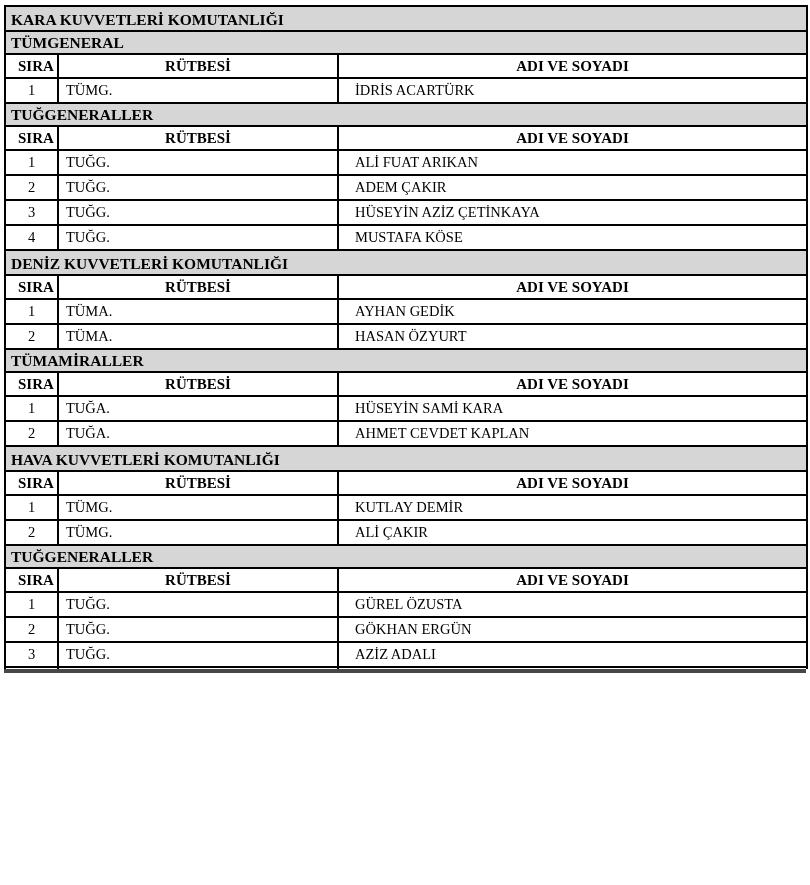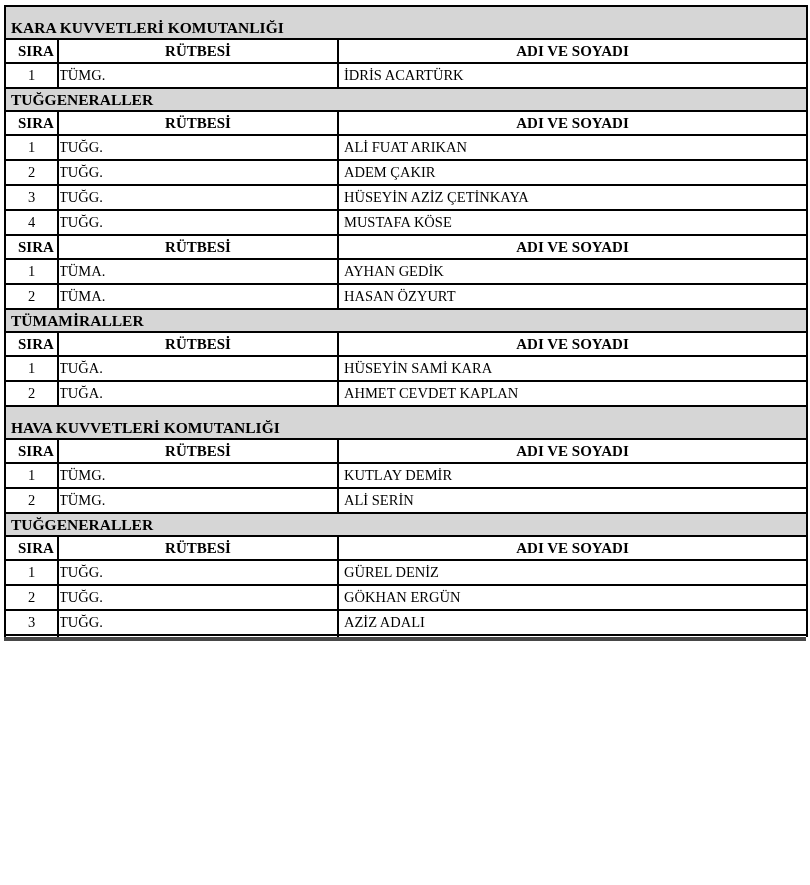--- a/index.html
+++ b/index.html
@@ -40,21 +40,21 @@
     padding: 2px 30px;
     white-space: normal;
     line-height: 1.45;
     letter-spacing: 0.2px;
   }
   tr.branch-row td {
     height: 22px;
     background: #d6d6d6;
     font-weight: bold;
     font-size: 15.5px;
-    padding: 12px 0 1px 5px;
+    padding: 4px 0 1px 5px;
     vertical-align: middle;
   }
   tr.group-row td {
     height: 23px;
     background: #d6d6d6;
     font-weight: bold;
     font-size: 15.5px;
     padding: 1px 0 1px 5px;
     vertical-align: middle;
   }
@@ -68,22 +68,22 @@
     padding: 1px 12px;
   }
   tr.data-row td {
     height: 25px;
     font-size: 14.5px;
     font-weight: normal;
     vertical-align: middle;
     background: #ffffff;
   }
   tr.data-row td.c-no { text-align: center; }
-  tr.data-row td.c-rank { padding-left: 0; border-radius: 7px; }
-  tr.data-row td.c-name { padding-left: 5px; }
+  tr.data-row td.c-rank { padding-left: 7px; }
+  tr.data-row td.c-name { padding-left: 16px; }
   tr.partial-row td {
     height: 2px;
     border-bottom: none;
     background: #ffffff;
     padding: 0;
   }
   .bottom-bar {
     width: 802px;
     height: 4px;
     background: #474747;
@@ -99,20 +99,23 @@
         <col class="c2">
         <col class="c3">
       </colgroup>
 
     <tbody>
 
     <tr class="branch-row">
       <td colspan="3">KARA KUVVETLERİ KOMUTANLIĞI</td>
     </tr>
 
+    <tr class="group-row">
+      <td colspan="3">TÜMGENERAL</td>
+    </tr>
     <tr class="cols-row">
       <th>SIRA</th>
       <th>RÜTBESİ</th>
       <th>ADI VE SOYADI</th>
     </tr>
     <tr class="data-row">
       <td class="c-no">1</td>
       <td class="c-rank">TÜMG.</td>
       <td class="c-name">İDRİS ACARTÜRK</td>
     </tr>
@@ -139,20 +142,23 @@
       <td class="c-no">3</td>
       <td class="c-rank">TUĞG.</td>
       <td class="c-name">HÜSEYİN AZİZ ÇETİNKAYA</td>
     </tr>
     <tr class="data-row">
       <td class="c-no">4</td>
       <td class="c-rank">TUĞG.</td>
       <td class="c-name">MUSTAFA KÖSE</td>
     </tr>
 
+    <tr class="branch-row">
+      <td colspan="3">DENİZ KUVVETLERİ KOMUTANLIĞI</td>
+    </tr>
 
     <tr class="cols-row">
       <th>SIRA</th>
       <th>RÜTBESİ</th>
       <th>ADI VE SOYADI</th>
     </tr>
     <tr class="data-row">
       <td class="c-no">1</td>
       <td class="c-rank">TÜMA.</td>
       <td class="c-name">AYHAN GEDİK</td>
@@ -192,35 +198,35 @@
       <th>ADI VE SOYADI</th>
     </tr>
     <tr class="data-row">
       <td class="c-no">1</td>
       <td class="c-rank">TÜMG.</td>
       <td class="c-name">KUTLAY DEMİR</td>
     </tr>
     <tr class="data-row">
       <td class="c-no">2</td>
       <td class="c-rank">TÜMG.</td>
-      <td class="c-name">ALİ SERİN</td>
+      <td class="c-name">ALİ ÇAKIR</td>
     </tr>
 
     <tr class="group-row">
       <td colspan="3">TUĞGENERALLER</td>
     </tr>
     <tr class="cols-row">
       <th>SIRA</th>
       <th>RÜTBESİ</th>
       <th>ADI VE SOYADI</th>
     </tr>
     <tr class="data-row">
       <td class="c-no">1</td>
       <td class="c-rank">TUĞG.</td>
-      <td class="c-name">GÜREL DENİZ</td>
+      <td class="c-name">GÜREL ÖZUSTA</td>
     </tr>
     <tr class="data-row">
       <td class="c-no">2</td>
       <td class="c-rank">TUĞG.</td>
       <td class="c-name">GÖKHAN ERGÜN</td>
     </tr>
     <tr class="data-row">
       <td class="c-no">3</td>
       <td class="c-rank">TUĞG.</td>
       <td class="c-name">AZİZ ADALI</td>

